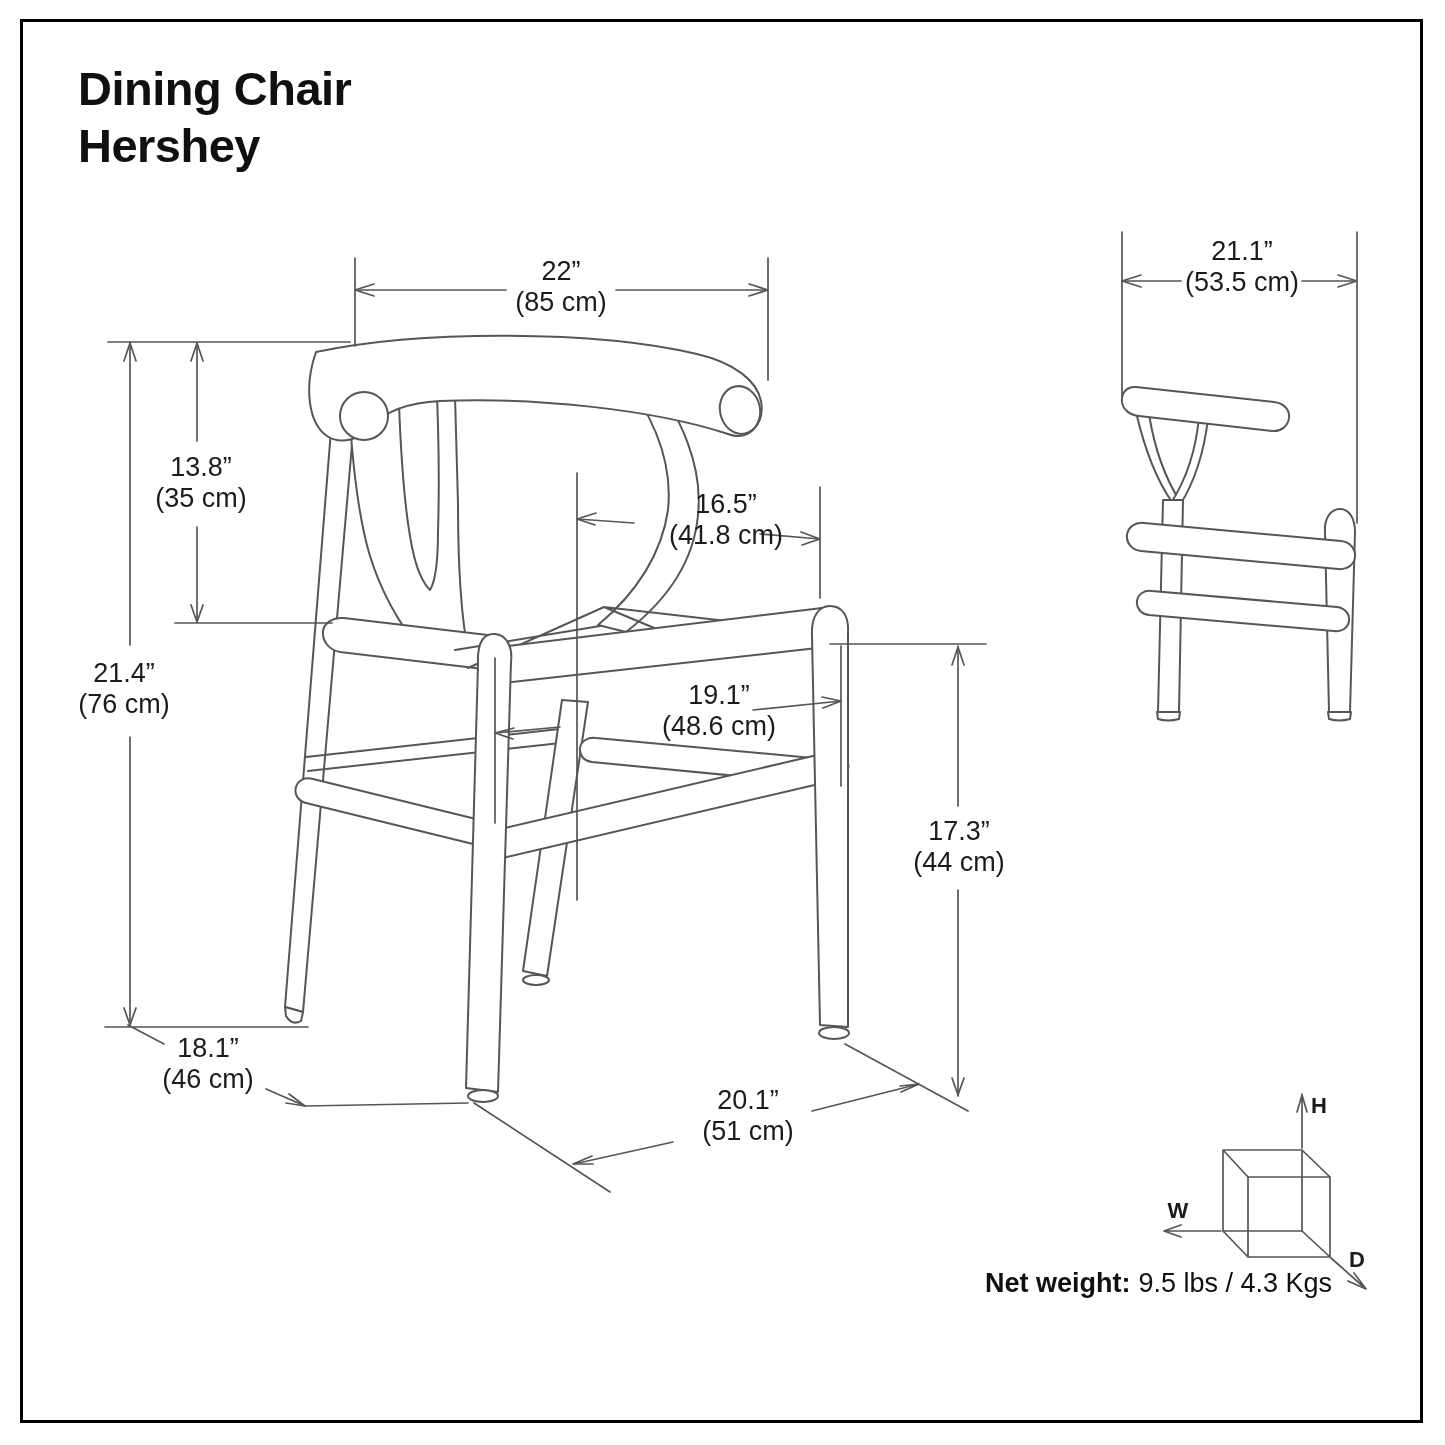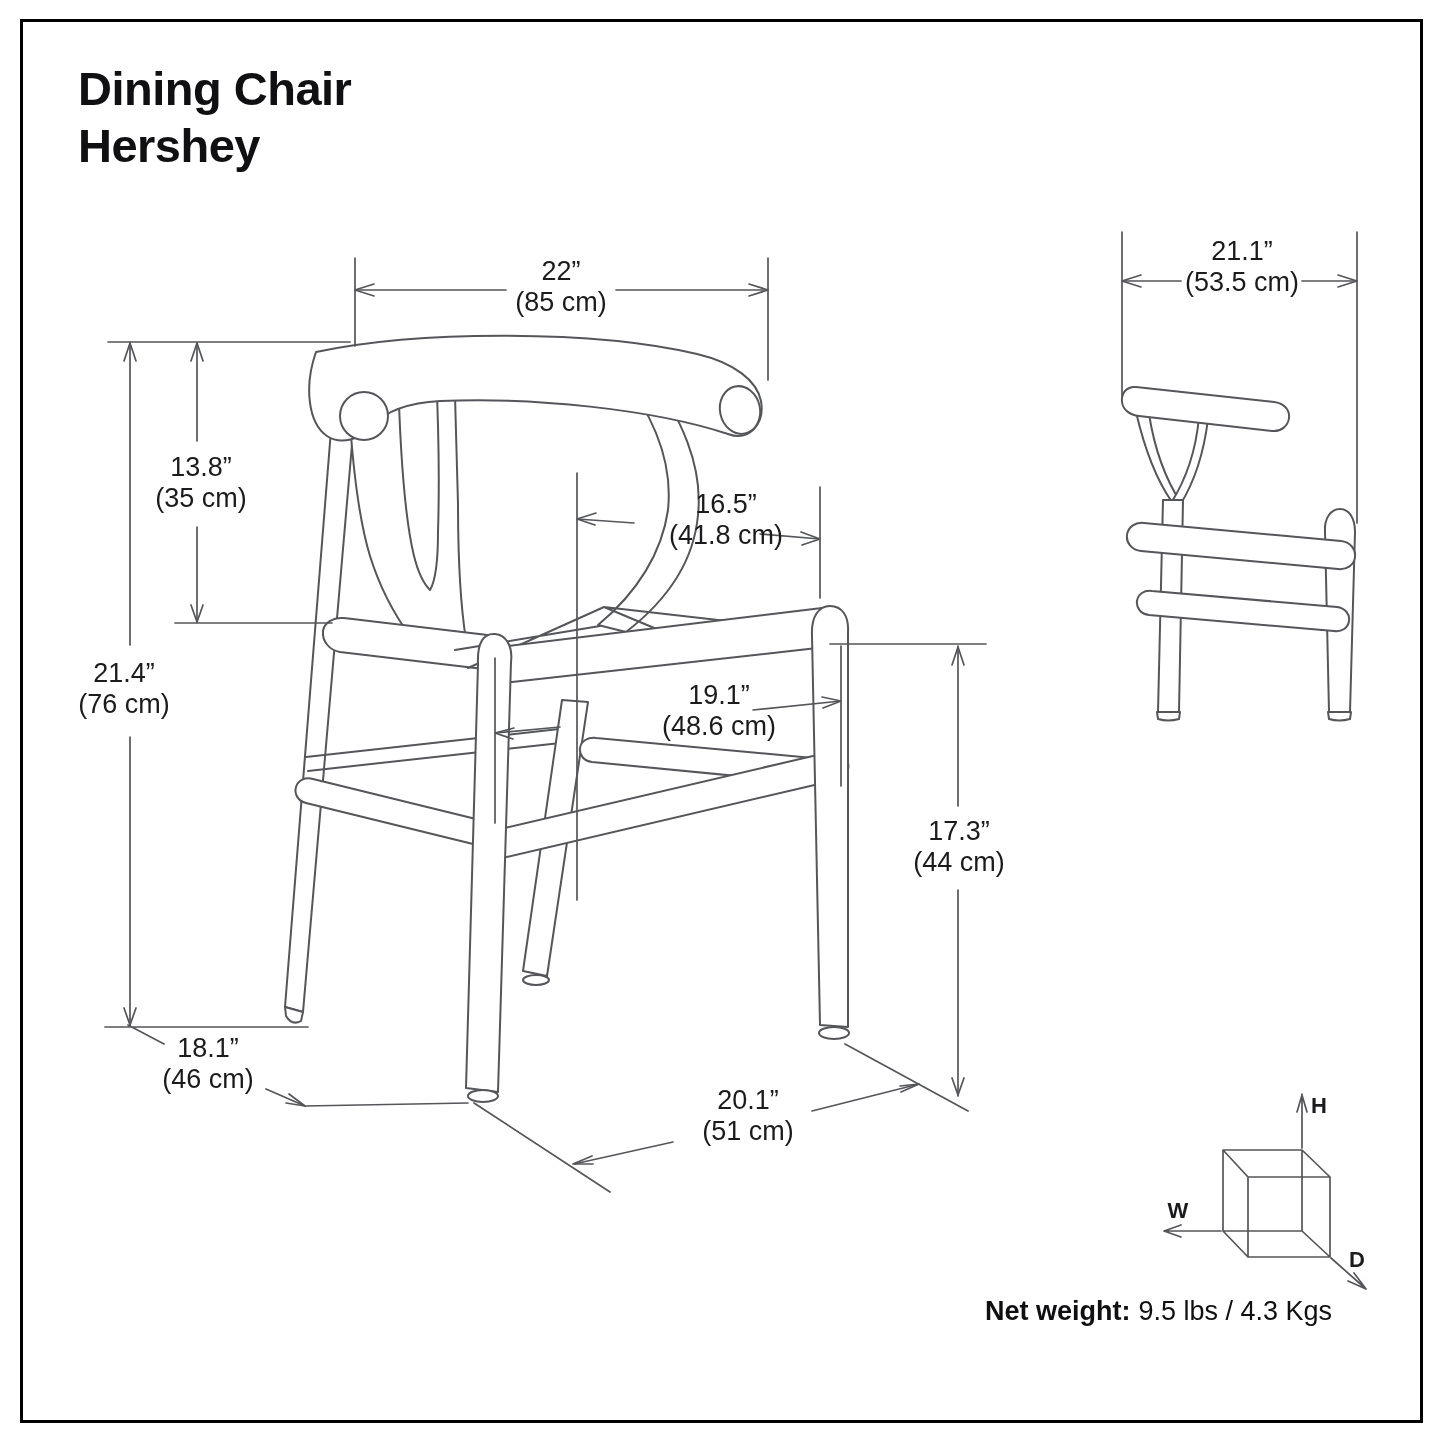--- a/index.html
+++ b/index.html
@@ -20,21 +20,21 @@
   .dim-label{
     position:absolute;transform:translate(-50%,-50%);text-align:center;
     font-weight:normal;font-size:27px;line-height:31px;white-space:nowrap;color:#1b1b1d;
   }
   .dim-label span{display:block;}
   .axis-label{
     position:absolute;transform:translate(-50%,-50%);font-weight:bold;
     font-size:22px;color:#1b1b1d;
   }
   .net-weight{
-    position:absolute;left:985px;top:1296px;font-size:27px;color:#101012;white-space:nowrap;
+    position:absolute;left:985px;top:1268px;font-size:27px;color:#101012;white-space:nowrap;
   }
   .net-weight .nw-label{font-weight:bold;}
   .net-weight .nw-value{font-weight:normal;margin-left:8px;}
 </style>
 </head>
 <body>
 
 <div class="frame"></div>
 
 <div class="page-title">

